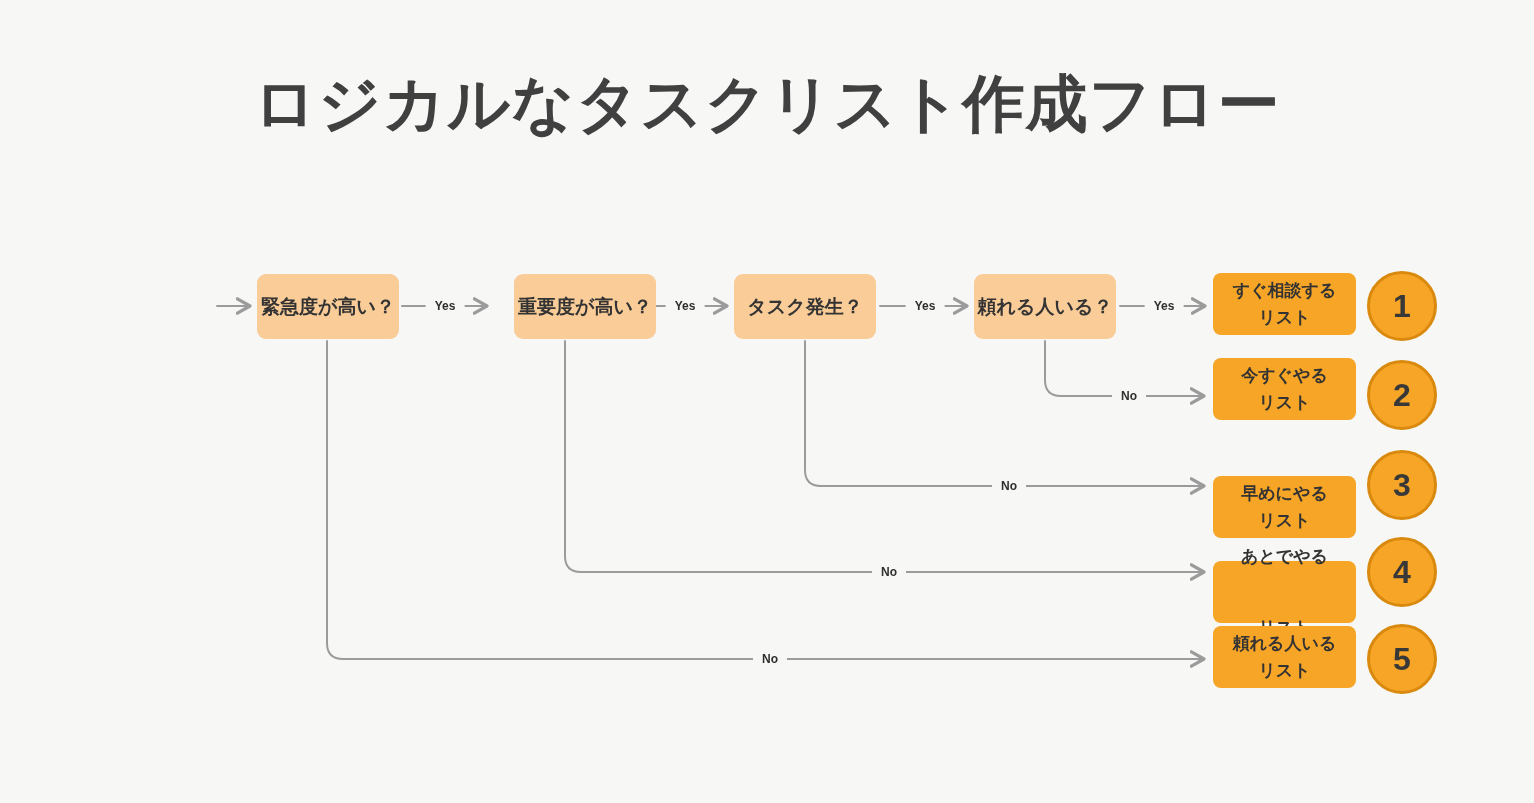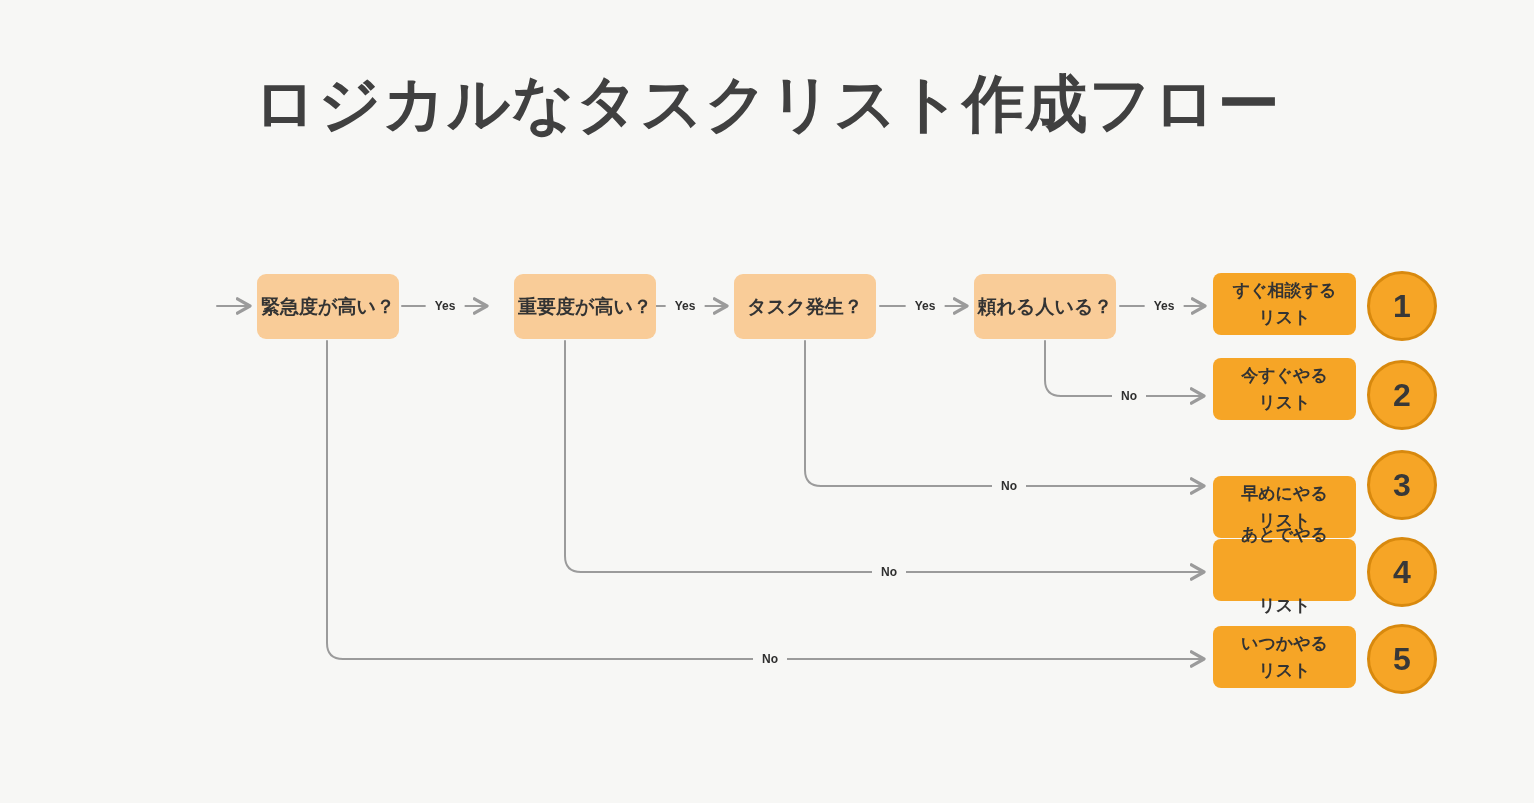--- a/index.html
+++ b/index.html
@@ -120,26 +120,26 @@
     <div>リスト</div>
   </div>
   <div class="node result" style="left:1213px;top:352px;margin-top:6px;">
     <div>今すぐやる</div>
     <div>リスト</div>
   </div>
   <div class="node result" style="left:1213px;top:476px;">
     <div>早めにやる</div>
     <div>リスト</div>
   </div>
-  <div class="node result" style="left:1213px;top:539px;gap:44px;">
+  <div class="node result" style="left:1213px;top:561px;gap:44px;">
     <div>あとでやる</div>
     <div>リスト</div>
   </div>
   <div class="node result" style="left:1213px;top:626px;">
-    <div>いつかやる</div>
+    <div>頼れる人いる</div>
     <div>リスト</div>
   </div>
 
   <div class="step-circle" style="left:1367px;top:271px;">1</div>
   <div class="step-circle" style="left:1367px;top:360px;">2</div>
   <div class="step-circle" style="left:1367px;top:450px;">3</div>
   <div class="step-circle" style="left:1367px;top:537px;">4</div>
   <div class="step-circle" style="left:1367px;top:624px;">5</div>
 
   <div class="edge-label" style="left:445px;top:306px;">Yes</div>

